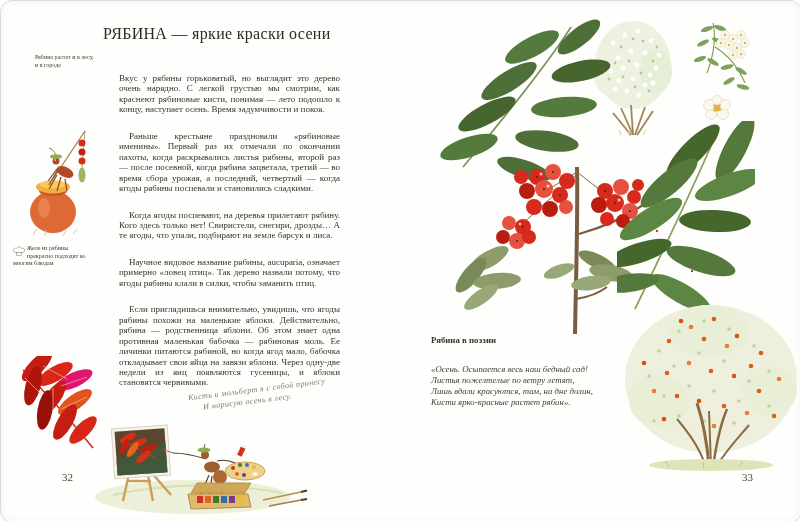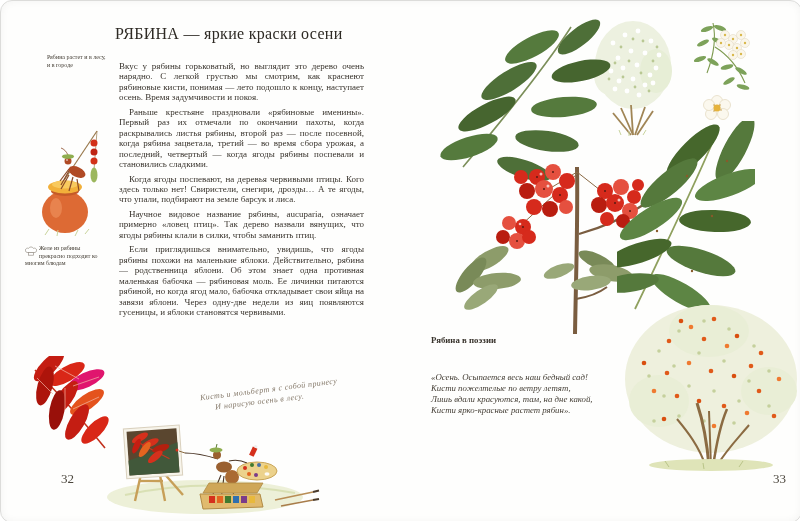--- a/index.html
+++ b/index.html
@@ -1,43 +1,43 @@
 <!DOCTYPE html>
 <html><head>
 <meta charset="utf-8">
 <style>
   html,body{margin:0;padding:0;background:#fff;}
   .spread{position:relative;width:800px;height:521px;background:#fefefd;
     border:1px solid #dcdcda;border-radius:12px;overflow:hidden;
     box-shadow:inset 0 0 8px rgba(0,0,0,.05);
     font-family:"Liberation Serif", serif;color:#3a352e;}
   .page{position:absolute;top:0;bottom:0;}
-  .page-left{left:16px;width:400px;padding-left:40px;}
+  .page-left{left:4px;width:400px;padding-left:40px;}
   .page-right{left:400px;width:400px;}
   .illus{position:absolute;}
   .title{position:absolute;left:98px;top:24px;width:260px;margin:0;
     font-size:16px;font-weight:normal;letter-spacing:.3px;color:#2e2a24;}
   .body-text{position:absolute;left:98px;top:56px;width:253px;
     font-size:9px;line-height:10.45px;text-align:justify;color:#38332c;}
-  .body-text p{margin:4px;}
+  .body-text p{margin:16px;}
   .body-text p + p{text-indent:10px;}
   .margin-note{position:absolute;font-size:6px;line-height:7.6px;color:#474138;}
   .note-top{left:30px;top:53px;width:62px;}
   .note-jelly{left:8px;top:244px;width:82px;}
   .note-jelly .hat{float:left;width:12px;height:12px;margin-right:2px;margin-top:1px;}
-  .page-num{position:absolute;font-size:13px;color:#4a453c;width:24px;text-align:left;}
+  .page-num{position:absolute;font-size:11px;color:#4a453c;width:24px;text-align:right;}
   .num-left{left:44px;top:470px;}
-  .num-right{left:328px;top:470px;margin-left:44px;}
+  .num-right{left:328px;top:470px;}
   .handwritten{position:absolute;left:183px;top:379px;width:200px;
     transform:rotate(-7deg);font-style:italic;font-size:8px;line-height:11px;
     color:#85796a;letter-spacing:.4px;z-index:5;}
   .handwritten .hw2{margin-left:14px;}
   .poetry{position:absolute;left:30px;top:334px;width:180px;font-size:8.8px;line-height:11px;color:#38332c;}
   .poetry-head{font-weight:bold;margin-bottom:18px;}
-  .poem{margin-top:26px;font-style:italic;color:#423c33;}
+  .poem{margin-top:18px;font-style:italic;color:#423c33;}
 </style>
 </head>
 <body>
 
 <div class="spread">
 
   <div class="page page-left">
 
     <div class="margin-note note-top">Рябина растет и в лесу, и в городе</div>
 
@@ -105,22 +105,22 @@
             <path d="M36,32 L36,54"></path>
         </g>
       </svg>
     </div>
 
     <h1 class="title">РЯБИНА — яркие краски осени</h1>
 
     <div class="body-text">
       <p>Вкус у рябины горьковатый, но выглядит это дерево очень нарядно. С легкой грустью мы смотрим, как краснеют рябиновые кисти, понимая — лето подошло к концу, наступает осень. Время задумчивости и покоя.</p>
       <p>Раньше крестьяне праздновали «рябиновые именины». Первый раз их отмечали по окончании пахоты, когда раскрывались листья рябины, второй раз — после посевной, когда рябина зацветала, третий — во время сбора урожая, а последний, четвертый — когда ягоды рябины поспевали и становились сладкими.</p>
-      <p>Когда ягоды поспевают, на деревья червивыми птицы. Кого здесь только нет! Свиристели, снегири, дрозды… А те ягоды, что упали, подбирают на земле барсук и лиса.</p>
-      <p>Научное видовое название рябины, aucuparia, означает примерно «ловец птиц». Так дерево назвали вянущих, что ягоды рябины клали в силки, чтобы заманить птиц.</p>
+      <p>Когда ягоды поспевают, на деревья прилетают рябину. Кого здесь только нет! Свиристели, снегири, дрозды… А те ягоды, что упали, подбирают на земле барсук и лиса.</p>
+      <p>Научное видовое название рябины, aucuparia, означает примерно «ловец птиц». Так дерево назвали потому, что ягоды рябины клали в силки, чтобы заманить птиц.</p>
       <p>Если приглядишься внимательно, увидишь, что ягоды рябины похожи на маленькие яблоки. Действительно, рябина — родственница яблони. Об этом знает одна противная маленькая бабочка — рябиновая моль. Ее личинки питаются рябиной, но когда ягод мало, бабочка откладывает свои яйца на завязи яблони. Через одну-две недели из яиц появляются гусеницы, и яблоки становятся червивыми.</p>
     </div>
 
     <div class="handwritten">
       <div class="hw1">Кисть и мольберт я с собой принесу</div>
       <div class="hw2">И нарисую осень в лесу.</div>
     </div>
 
     <div class="illus" style="left:88px;top:396px">
       <svg width="215" height="122" viewBox="0 0 215 122">
@@ -474,21 +474,21 @@
             <path d="M120,176 L124,170"></path>
             <path d="M85,178 L84,172"></path>
         </g>
       </svg>
     </div>
 
     <div class="poetry">
       <div class="poetry-head">Рябина в поэзии</div>
       <div class="poem">
         <div>«Осень. Осыпается весь наш бедный сад!</div>
-        <div>Кисти пожелтелые по ветру летят,</div>
-        <div>Лишь вдали красуются, там, на дне какой,</div>
+        <div>Листья пожелтелые по ветру летят,</div>
+        <div>Лишь вдали красуются, там, на дне долин,</div>
         <div>Кисти ярко-красные растет рябин».</div>
       </div>
     </div>
 
     <div class="page-num num-right">33</div>
   </div>
 </div>
 
 </body></html>

